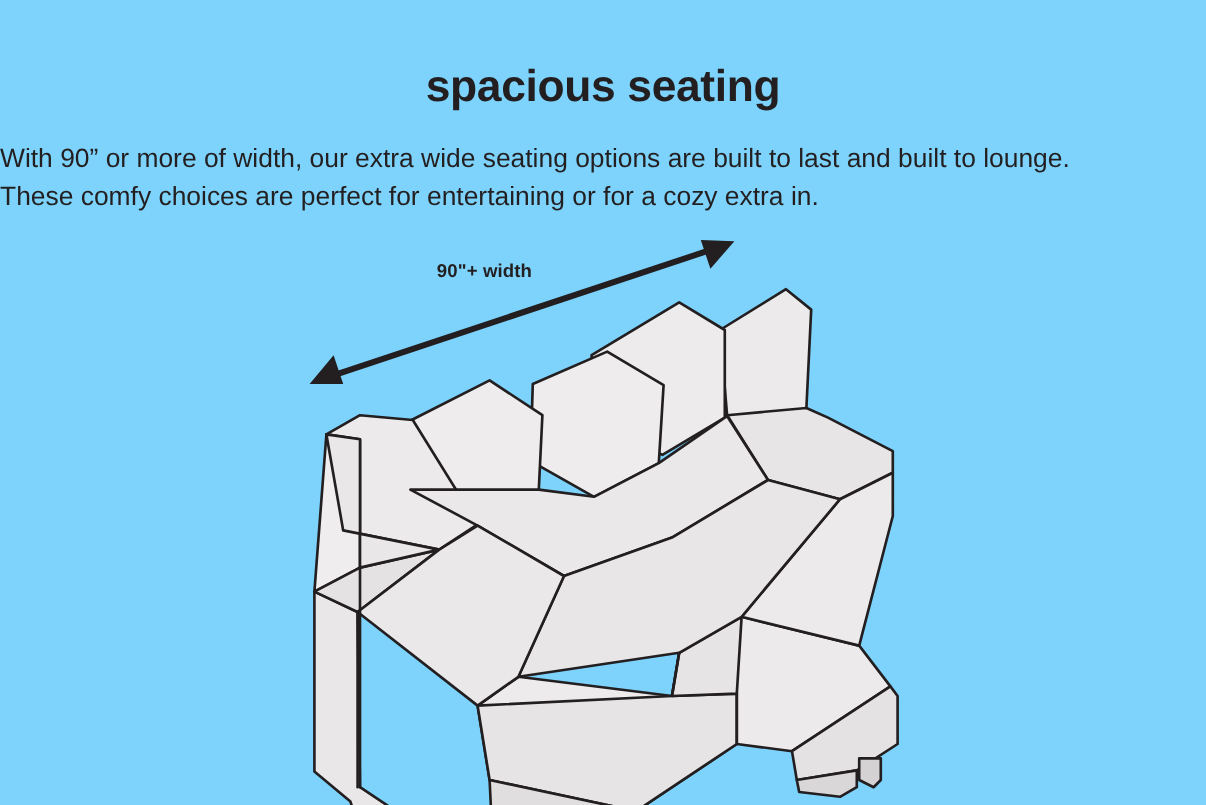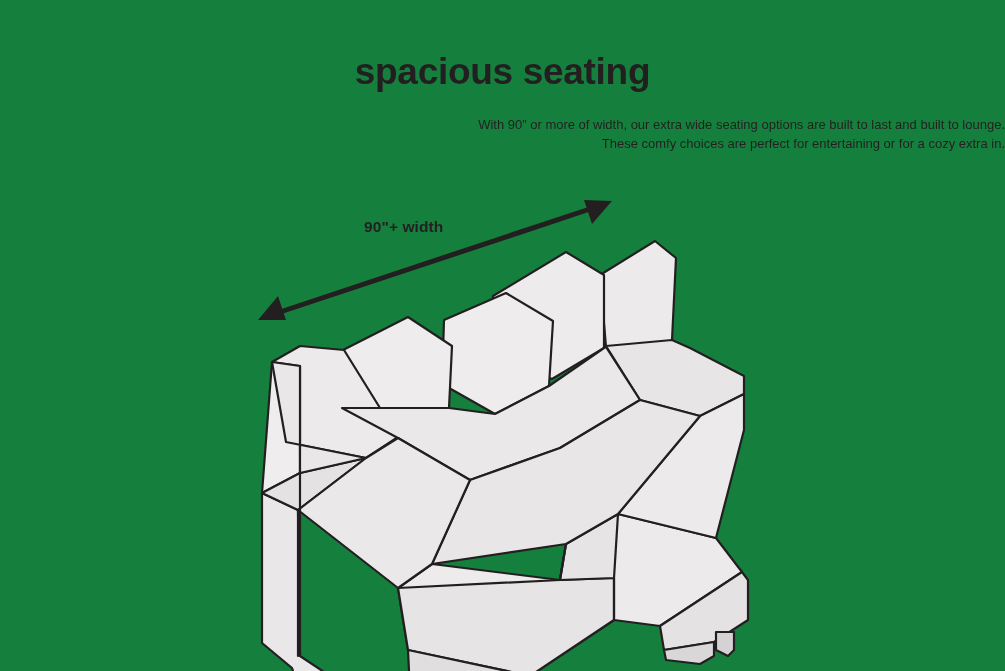--- a/index.html
+++ b/index.html
@@ -12,42 +12,42 @@
     height: 671px;
     font-family: "Liberation Sans", sans-serif;
     color: #231f20;
     overflow: hidden;
     position: relative;
   }
   .page {
     position: relative;
     width: 1005px;
     height: 671px;
-    background: #15803d;
+    background: #7dd3fc;
     text-decoration: underline;
   }
   .headline {
     position: absolute;
     top: 52px;
     left: 0;
     width: 1005px;
     text-align: center;
     font-size: 37px;
     font-weight: bold;
     letter-spacing: -0.3px;
     color: #231f20;
     line-height: 1.1;
   }
   .subcopy {
     position: absolute;
     top: 116px;
     left: 0;
     width: 1005px;
-    text-align: right;
-    font-size: 13px;
+    text-align: left;
+    font-size: 22px;
     font-weight: normal;
     color: #231f20;
     line-height: 1.45;
   }
   .subcopy .line {
     display: block;
   }
   .illustration {
     position: absolute;
     top: 180px;

